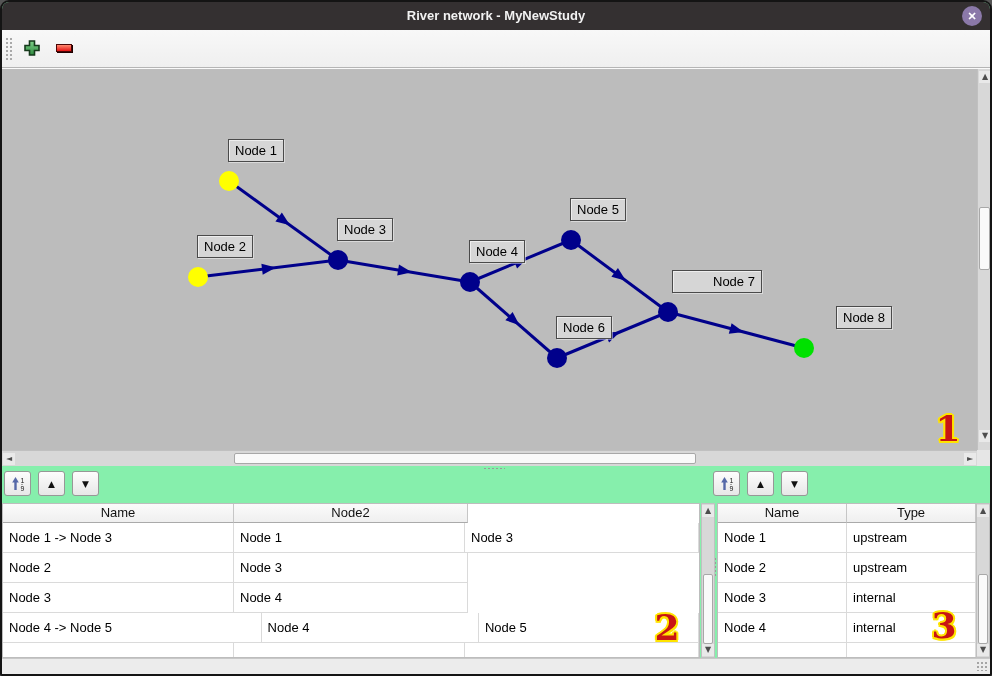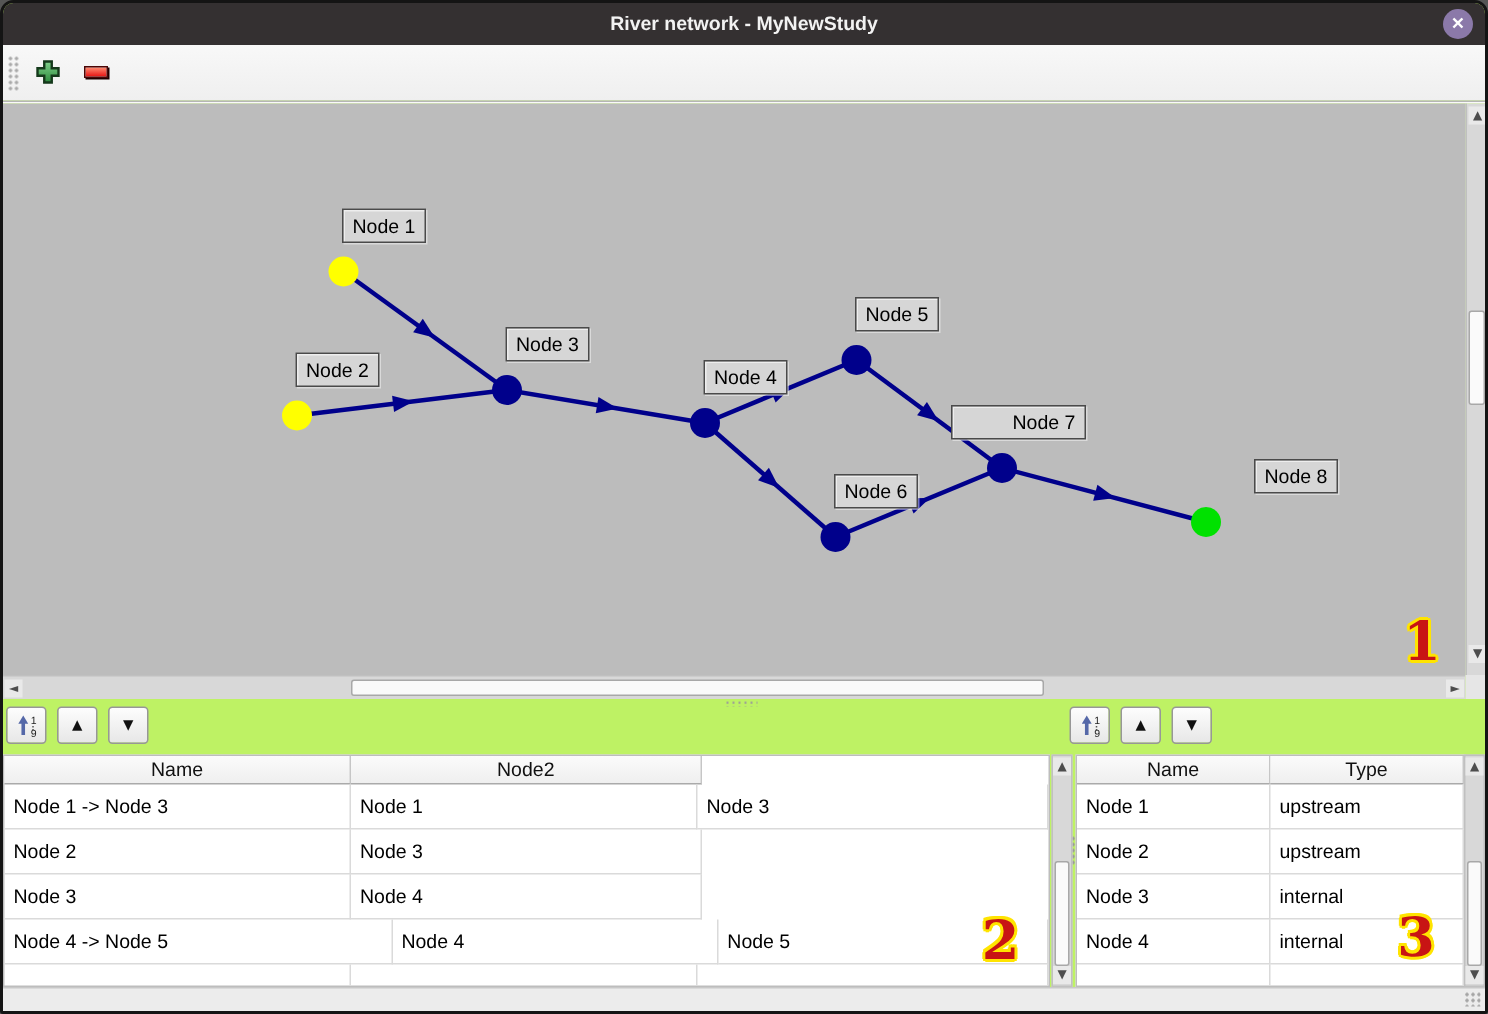--- a/index.html
+++ b/index.html
@@ -1,17 +1,17 @@
 <!DOCTYPE html>
 <html><head>
 <meta charset="utf-8">
 <style>
   html,body{margin:0;padding:0;background:#555;}
   *{box-sizing:border-box;}
-  .window{position:relative;width:992px;height:676px;background:#bef264;
+  .window{position:relative;width:992px;height:676px;background:#86efac;
     border:2px solid #141414;border-radius:9px 9px 2px 2px;overflow:hidden;
     font-family:"Liberation Sans",sans-serif;}
   
   .titlebar{position:absolute;left:0;top:0;width:988px;height:28px;background:#343031;
     color:#f2f2f2;font-size:13px;font-weight:bold;text-align:center;line-height:28px;}
   .close-btn{position:absolute;right:8px;top:4px;width:20px;height:20px;border-radius:50%;
     background:#8b79a9;color:#fff;font-size:11px;font-weight:bold;line-height:20px;text-align:center;cursor:pointer;}
   
   .toolbar{position:absolute;left:0;top:28px;width:988px;height:38px;
     background:linear-gradient(180deg,#f8f8f8,#efefef);border-bottom:1px solid #b5b5b5;
@@ -126,21 +126,21 @@
         <circle cx="555" cy="289" r="10" fill="#00008b"></circle>
         <circle cx="666" cy="243" r="10" fill="#00008b"></circle>
         <circle cx="802" cy="279" r="10" fill="#00e100"></circle>
       </svg>
   <div class="node-label" style="left: 226px; top: 70px;">Node 1</div>
       <div class="node-label" style="left: 195px; top: 166px;">Node 2</div>
       <div class="node-label" style="left: 335px; top: 149px;">Node 3</div>
       <div class="node-label" style="left: 467px; top: 171px;">Node 4</div>
       <div class="node-label" style="left: 568px; top: 129px;">Node 5</div>
       <div class="node-label" style="left: 554px; top: 247px;">Node 6</div>
-      <div class="node-label" style="left: 632px; top: 201px; padding-left: 40px;">Node 7</div>
+      <div class="node-label" style="left: 670px; top: 201px; padding-left: 40px;">Node 7</div>
       <div class="node-label" style="left: 801px; top: 237px; margin-left: 33px;">Node 8</div>
     </div>
 
   <div class="sb sb-v" style="left:975px;top:67px;width:15px;height:381px;">
     <div class="sb-btn v" style="top:2px;"><span>▲</span></div>
     <div class="sb-thumb" style="left:1px;top:138px;width:11px;height:63px;"></div>
     <div class="sb-btn v" style="top:361px;"><span>▼</span></div>
   </div>
 
   <div class="sb sb-h" style="left:0;top:448px;width:975px;height:16px;">

